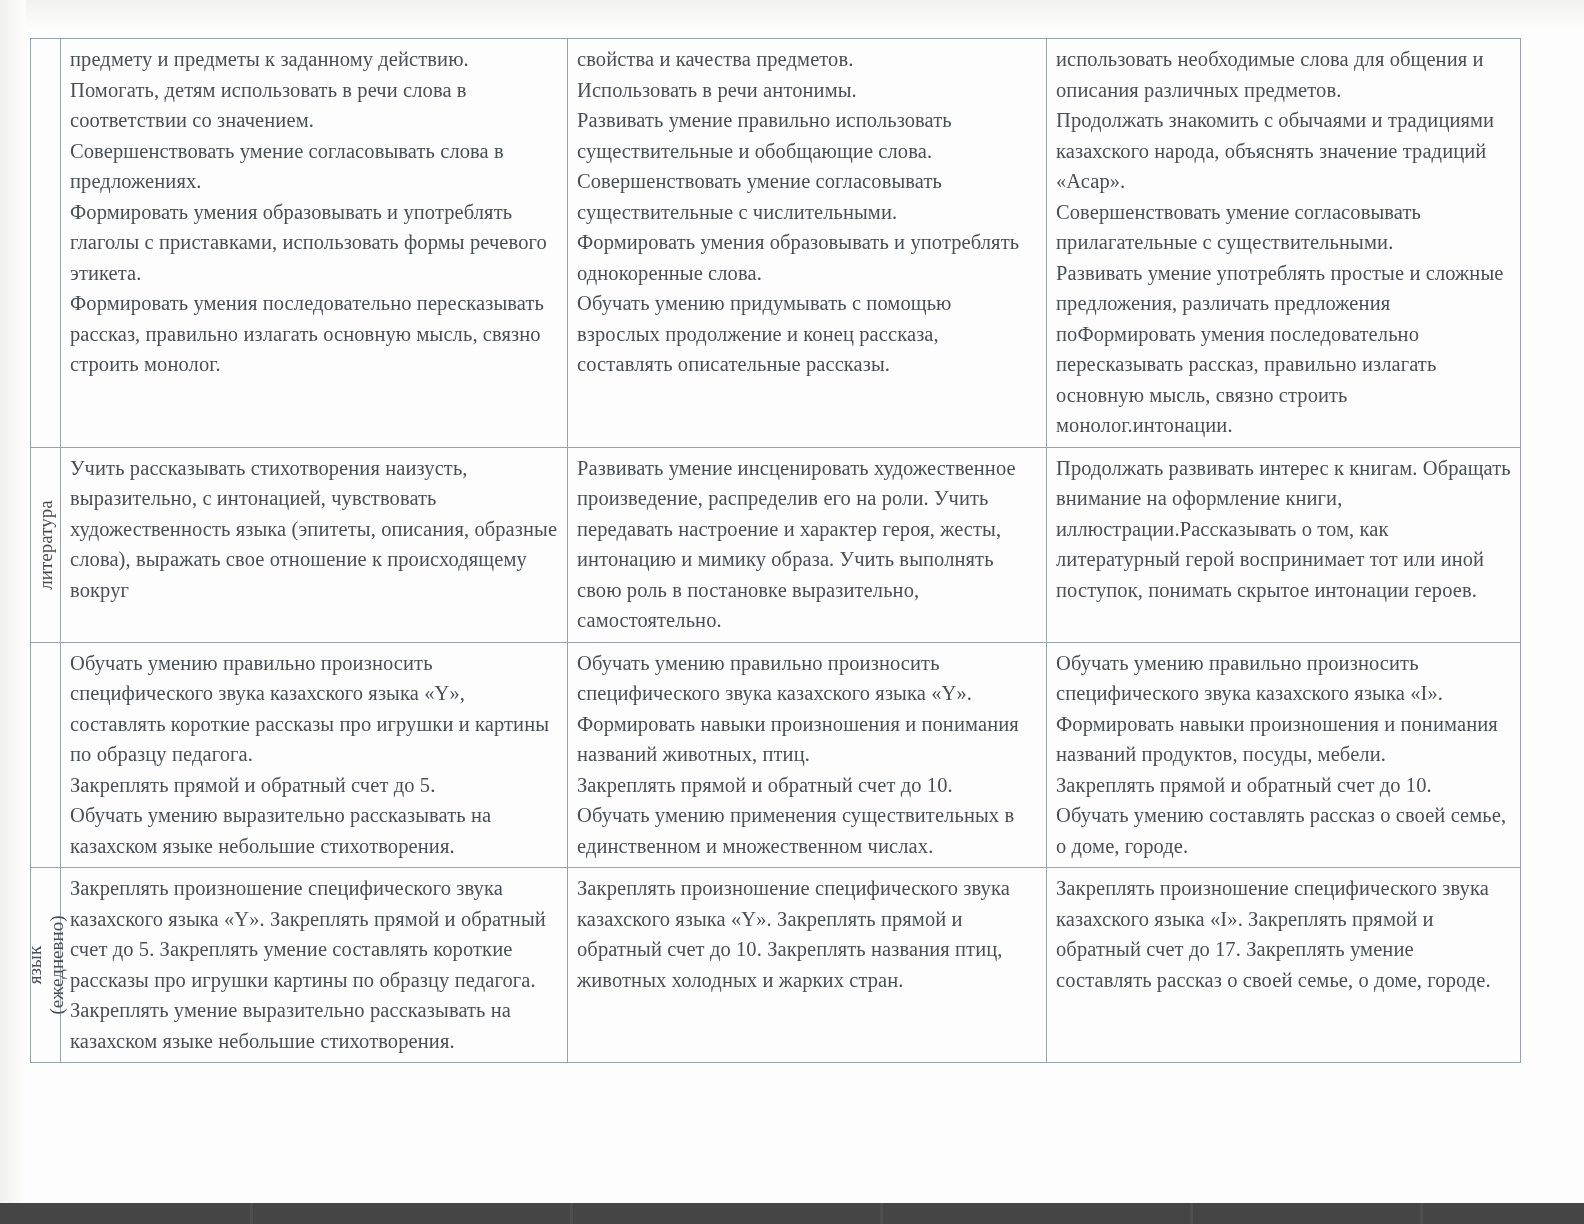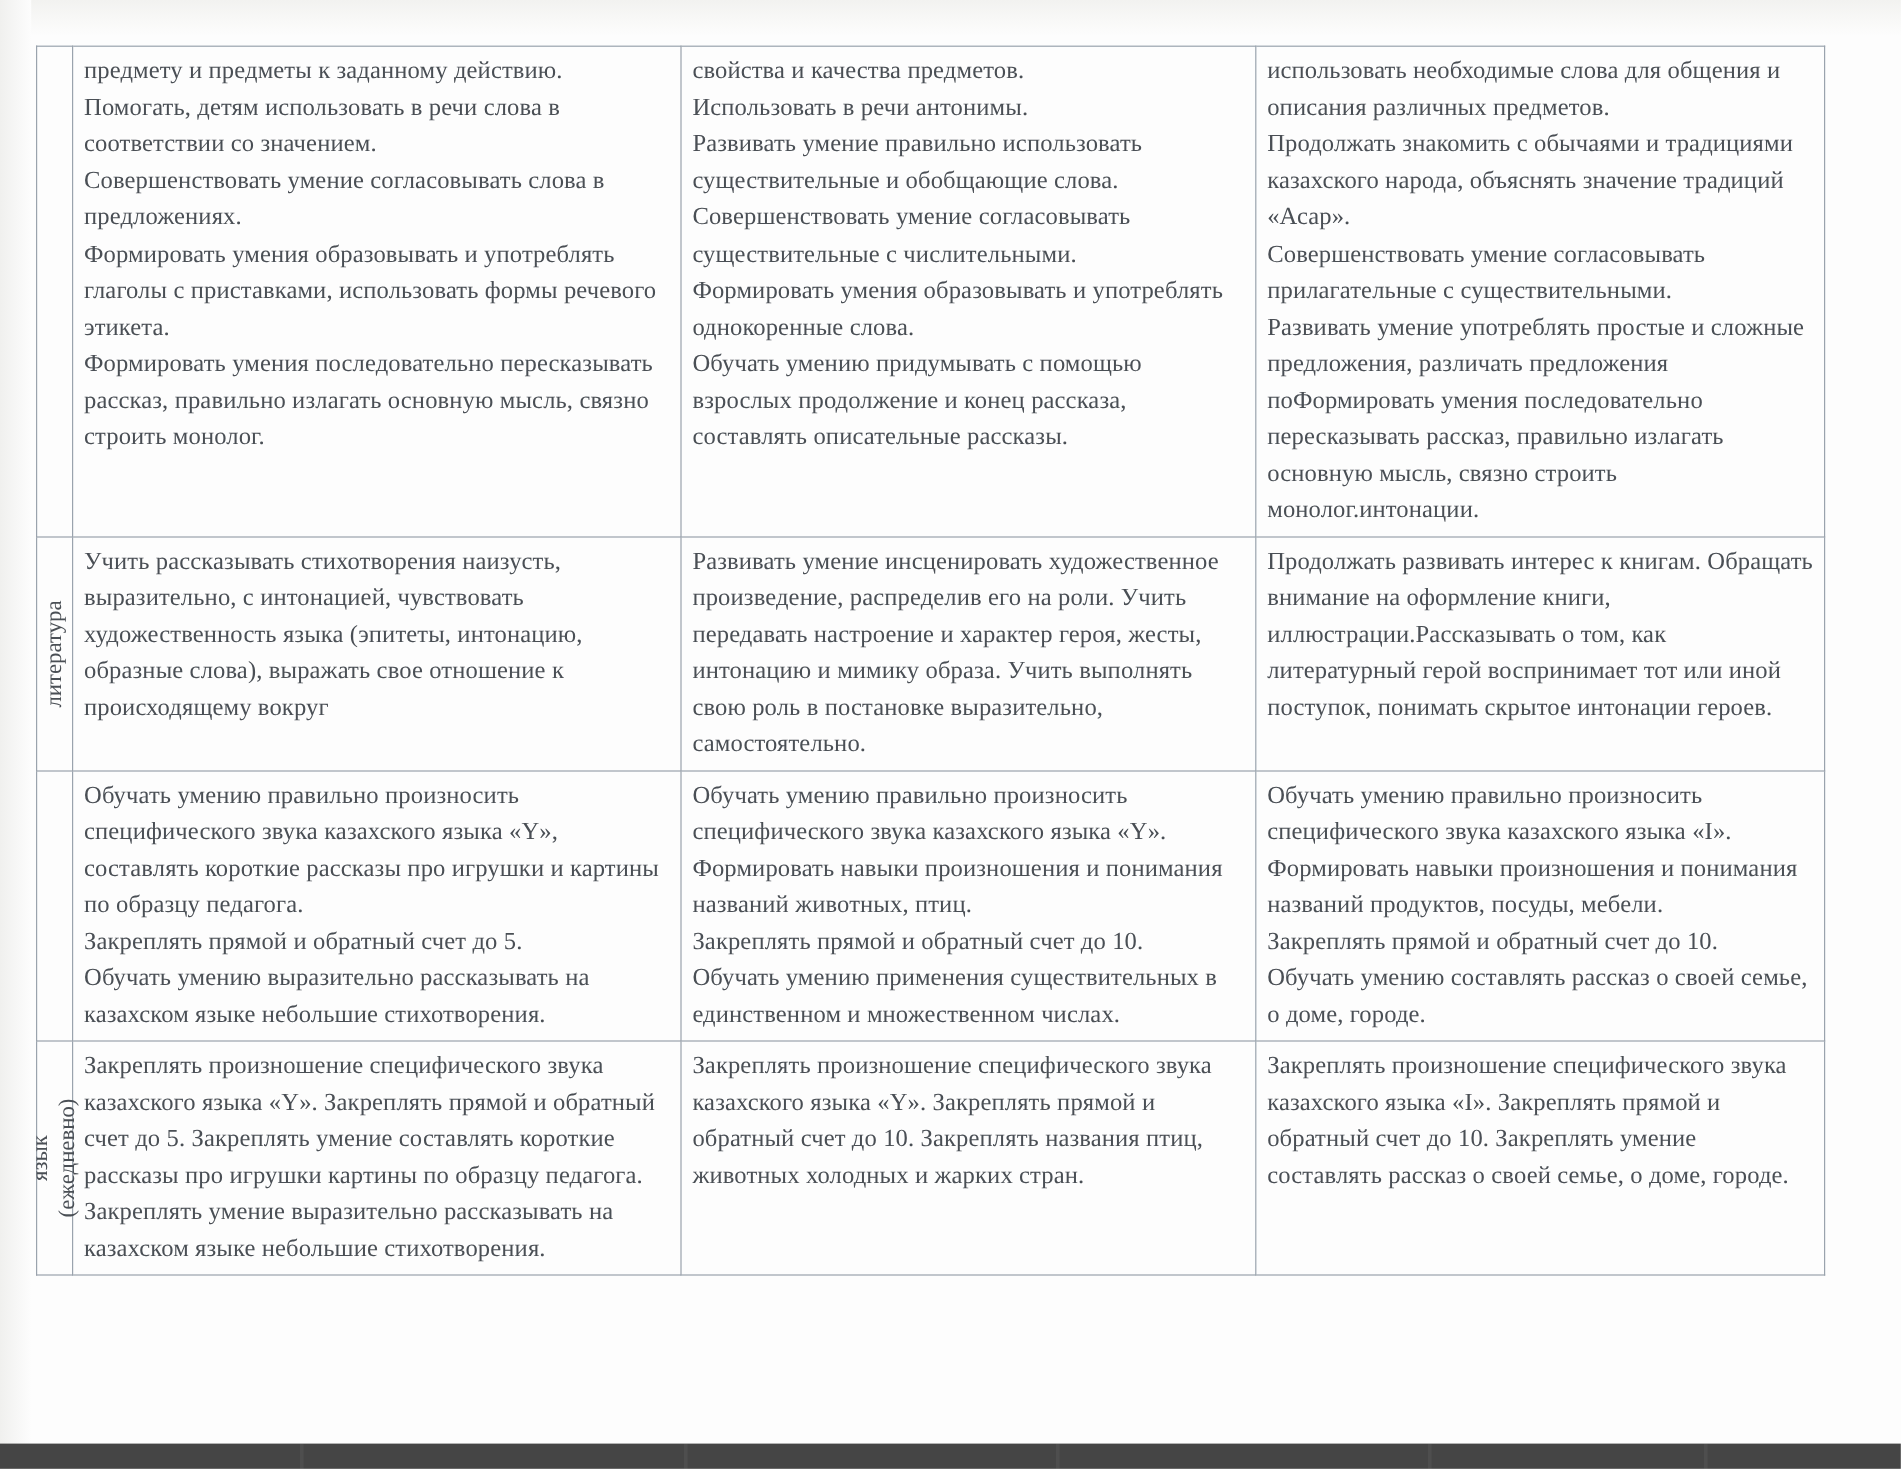--- a/index.html
+++ b/index.html
@@ -149,21 +149,21 @@
         </td>
       </tr>
 
       <tr>
         <td class="vlabel-cell">
           <div class="vlabel-wrap">
             <div class="vlabel">литература</div>
           </div>
         </td>
         <td>
-          <div class="cell-text">Учить рассказывать стихотворения наизусть, выразительно, с интонацией, чувствовать художественность языка (эпитеты, интонацию, образные слова), выражать свое отношение к происходящему вокруг</div>
+          <div class="cell-text">Учить рассказывать стихотворения наизусть, выразительно, с интонацией, чувствовать художественность языка (эпитеты, описания, образные слова), выражать свое отношение к происходящему вокруг</div>
         </td>
         <td>
           <div class="cell-text">Развивать умение инсценировать художественное произведение, распределив его на роли. Учить передавать настроение и характер героя, жесты, интонацию и мимику образа. Учить выполнять свою роль в постановке выразительно, самостоятельно.</div>
         </td>
         <td>
           <div class="cell-text">Продолжать развивать интерес к книгам. Обращать внимание на оформление книги, иллюстрации.Рассказывать о том, как литературный герой воспринимает тот или иной поступок, понимать скрытое интонации героев.</div>
         </td>
       </tr>
 
       <tr>
@@ -196,21 +196,21 @@
             </div>
           </div>
         </td>
         <td>
           <div class="cell-text">Закреплять произношение специфического звука казахского языка «Ү». Закреплять прямой и обратный счет до 5. Закреплять умение составлять короткие рассказы про игрушки  картины по образцу педагога. Закреплять умение выразительно рассказывать на казахском языке небольшие стихотворения.</div>
         </td>
         <td>
           <div class="cell-text">Закреплять произношение специфического звука казахского языка «Ү». Закреплять прямой и обратный счет до 10. Закреплять названия птиц, животных холодных и жарких стран.</div>
         </td>
         <td>
-          <div class="cell-text">Закреплять произношение специфического звука казахского языка «І». Закреплять прямой и обратный счет до 10.  Закреплять умение составлять рассказ о своей семье, о доме, городе.</div>
+          <div class="cell-text">Закреплять произношение специфического звука казахского языка «І». Закреплять прямой и обратный счет до 17.  Закреплять умение составлять рассказ о своей семье, о доме, городе.</div>
         </td>
       </tr>
 
     </tbody>
   </table>
 
   <div class="scan-bottom-bar">
     <div class="seg" style="left:250px;width:3px;"></div>
     <div class="seg" style="left:570px;width:3px;"></div>
     <div class="seg" style="left:880px;width:3px;"></div>

